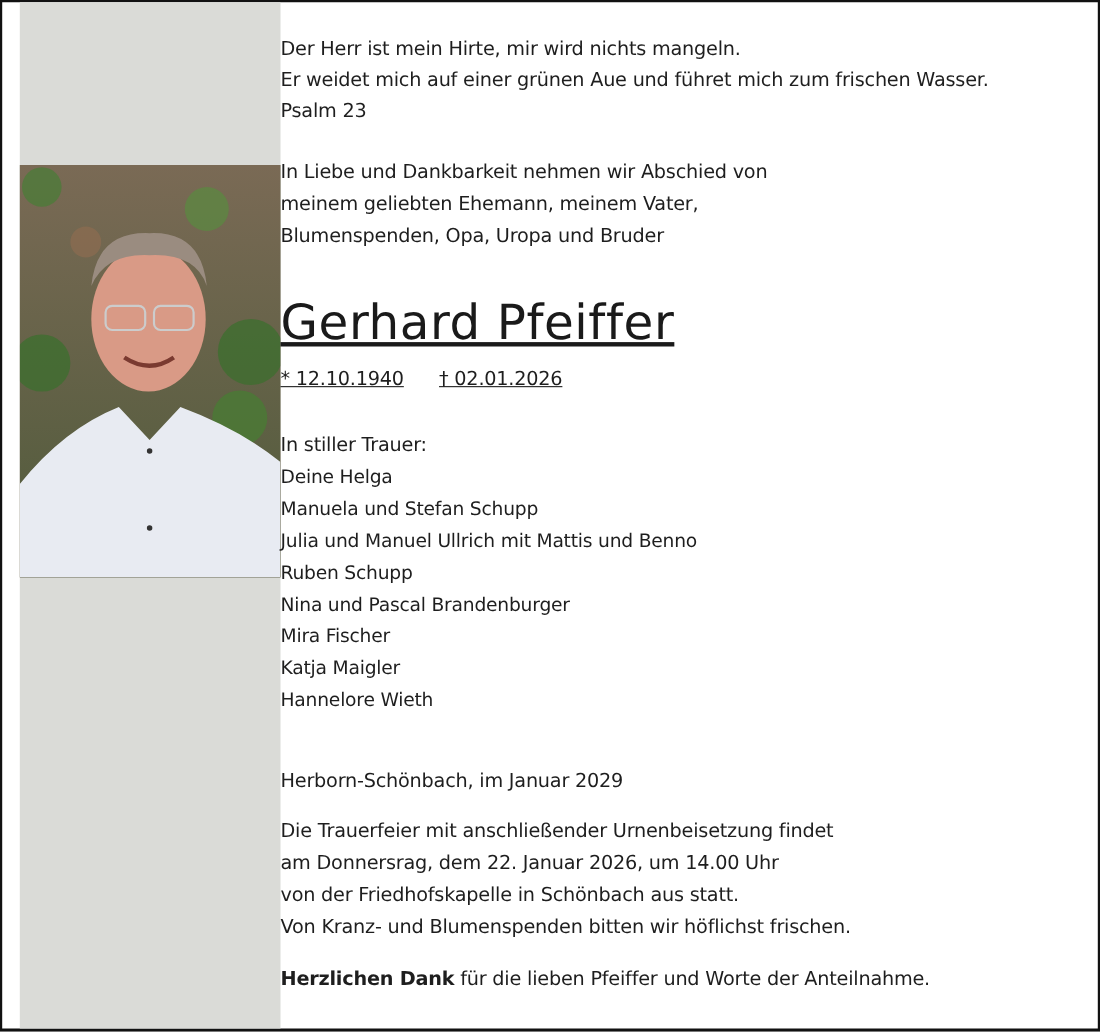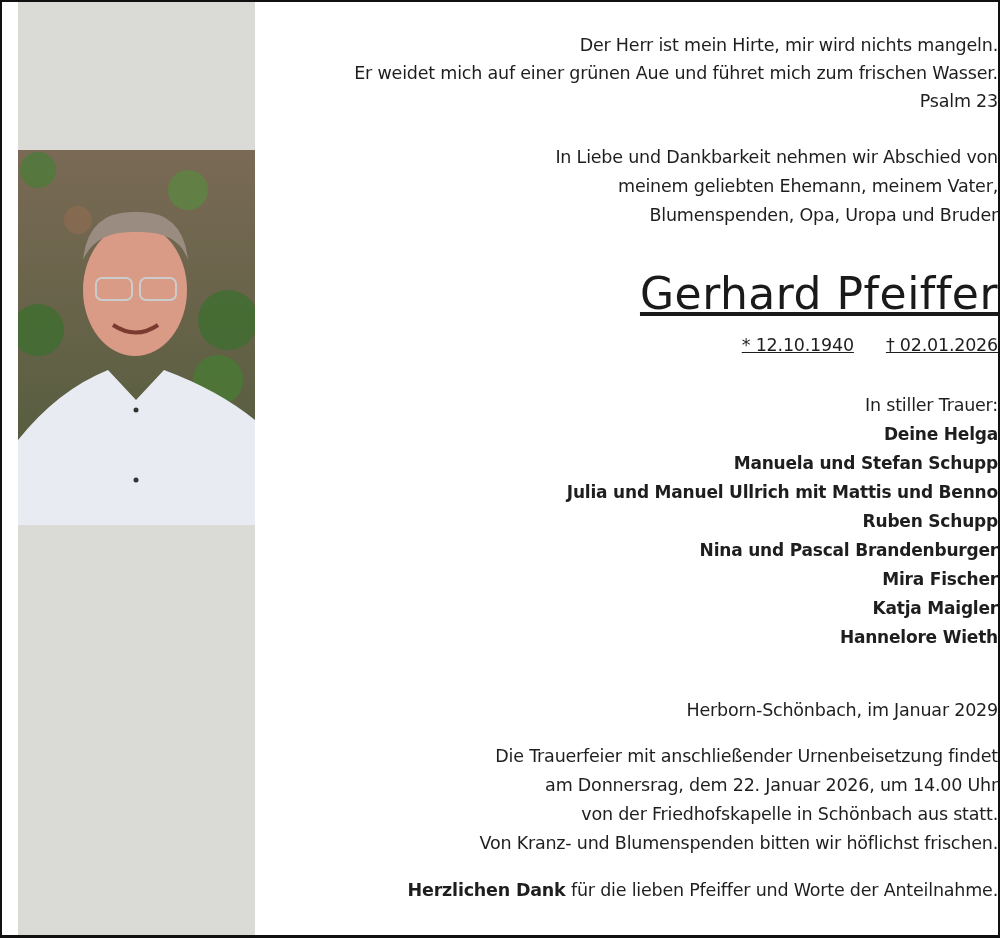--- a/index.html
+++ b/index.html
@@ -1,22 +1,22 @@
 <!DOCTYPE html>
 <html><head>
 <meta charset="utf-8">
 <style>
   html, body { margin:0; padding:0; background:#ffffff; }
   body { width:1000px; height:938px; position:relative; overflow:hidden; font-family:"DejaVu Sans", sans-serif; color:#1e1e1e; }
   .frame { position:absolute; left:0; top:0; width:1000px; height:938px; box-sizing:border-box; border:2px solid #111; border-bottom-width:3px; }
   .side { position:absolute; left:18px; top:2px; width:237px; height:933px; background:#dadbd7; }
   .photo { position:absolute; left:18px; top:150px; width:237px; height:375px; overflow:hidden; background:#6f6a55; }
   .content { position:absolute; left:255px; top:0; width:743px; text-align:center; }
-  .line { position:absolute; left:0; width:743px; text-align:right; white-space:nowrap; font-size:17.5px; letter-spacing:-0.2px; }
-  .bold { font-weight:bold; font-size:17px; }
+  .line { position:absolute; left:0; width:743px; text-align:left; white-space:nowrap; font-size:17.5px; letter-spacing:-0.2px; }
+  .bold { font-weight:normal; font-size:17px; }
   .name { font-size:44px; letter-spacing:0.5px; color:#1a1a1a;text-decoration:underline; }
   .dates span { display:inline-block;text-decoration:underline; }
 </style>
 </head>
 <body>
 
 <div class="frame"></div>
 <div class="side"></div>
 
 <div class="photo">

